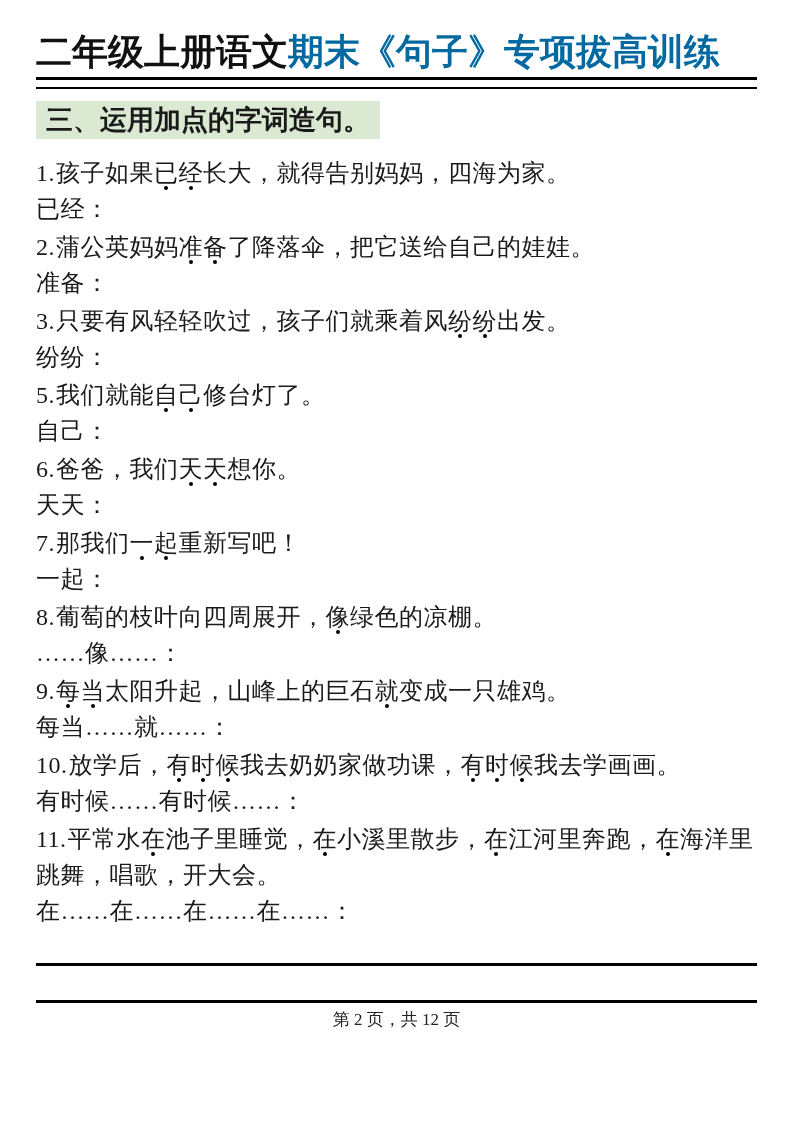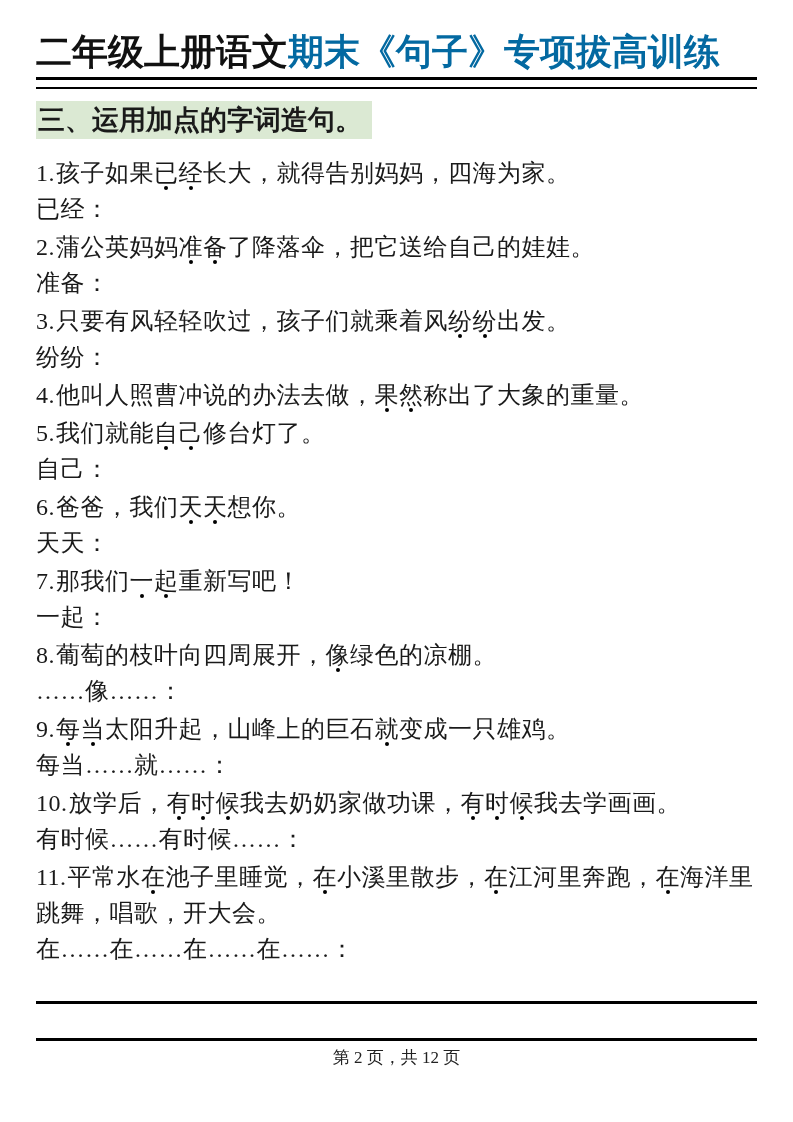--- a/index.html
+++ b/index.html
@@ -32,21 +32,21 @@
     border-top: 3px solid #000;
     border-bottom: 2px solid #000;
   }
   .heading {
     display: inline-block;
     margin-top: 12px;
     font-size: 27px;
     line-height: 34px;
     font-weight: bold;
     background: #dbe9d3;
-    padding: 2px 10px 2px 2px;
+    padding: 2px 10px 2px 10px;
   }
   .items { margin-top: 16px; }
   .item { margin: 0; }
   .sentence {
     font-size: 24px;
     line-height: 36px;
     margin-top: 2px;
     letter-spacing: 0.5px;
   }
   .num { margin-right: 1px; }
@@ -121,21 +121,20 @@
         </div>
       </div>
       <div class="item">
         <div class="sentence"><span class="num">3.</span><span>只要有风轻轻吹过，孩子们就乘着风</span><span class="emph">纷</span><span class="emph">纷</span><span>出发。</span></div>
         <div class="prompt-row">
           <span class="prompt">纷纷：</span>
           <span class="uline"></span>
         </div>
       </div>
       <div class="item">
-        <div class="sentence"><span class="num">4.</span><span>他叫人照曹冲说的办法去做，</span><span class="emph">果</span><span class="emph">然</span><span>称出了大象的重量。</span></div>
       </div>
       <div class="item">
         <div class="sentence"><span class="num">5.</span><span>我们就能</span><span class="emph">自</span><span class="emph">己</span><span>修台灯了。</span></div>
         <div class="prompt-row">
           <span class="prompt">自己：</span>
           <span class="uline"></span>
         </div>
       </div>
       <div class="item">
         <div class="sentence"><span class="num">6.</span><span>爸爸，我们</span><span class="emph">天</span><span class="emph">天</span><span>想你。</span></div>

